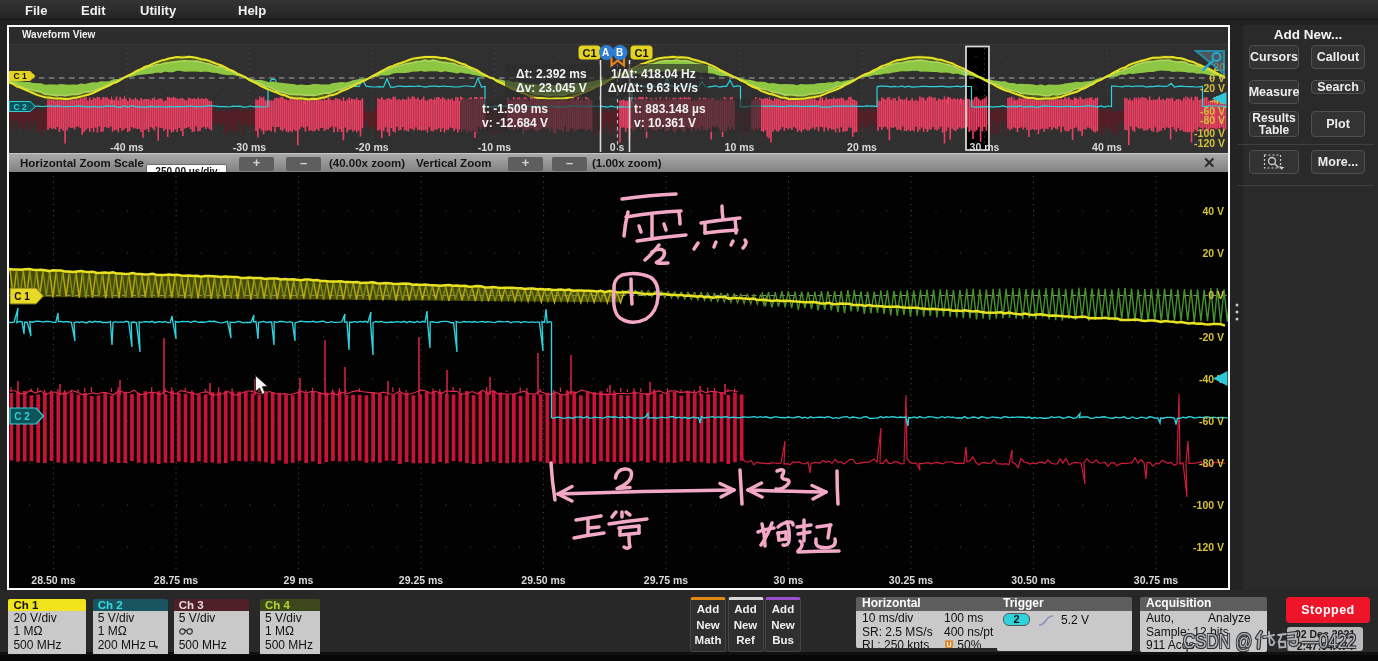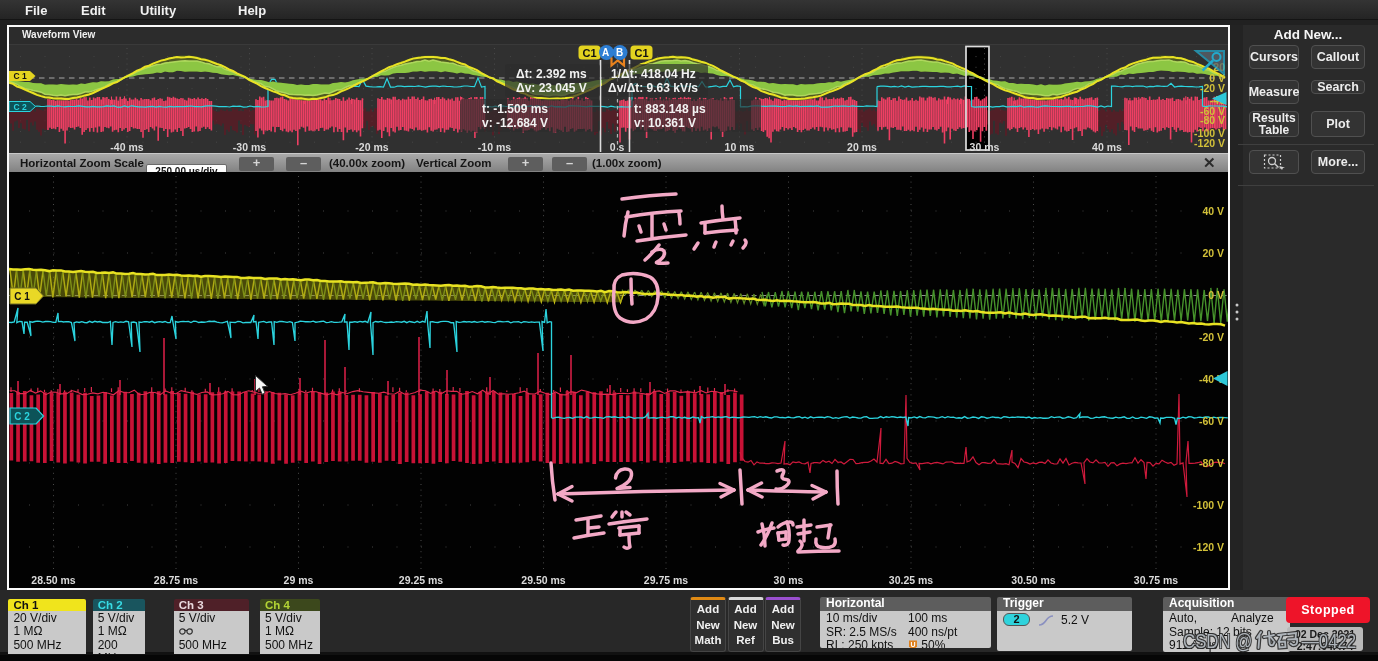--- a/index.html
+++ b/index.html
@@ -280,21 +280,21 @@
   <div class="abs" style="left:0;top:62px;width:1378px;height:3px;background:#111;"></div>
 </div>
 <div class="abs" style="left:8.4px;top:599px;width:78px;border-radius:2px 2px 0 0;overflow:hidden;">
     <div style="height:12px;background:#f0e41c;color:#111;font-size:11.5px;font-weight:bold;line-height:12px;padding-left:5px;">Ch 1</div>
     <div style="background:#c9c9c9;color:#111;font-size:12px;padding:1px 0 2px 5px;">
       <div style="height:13.3px;line-height:13.3px;">20 V/div</div>
       <div style="height:13.3px;line-height:13.3px;">1 MΩ</div>
       <div style="height:13.3px;line-height:13.3px;">500 MHz</div>
     </div>
   </div>
-<div class="abs" style="left:92.7px;top:599px;width:52px;border-radius:2px 2px 0 0;overflow:hidden;">
+<div class="abs" style="left:92.7px;top:599px;width:75px;border-radius:2px 2px 0 0;overflow:hidden;">
     <div style="height:12px;background:#19555e;color:#37dbe4;font-size:11.5px;font-weight:bold;line-height:12px;padding-left:5px;">Ch 2</div>
     <div style="background:#c9c9c9;color:#111;font-size:12px;padding:1px 0 2px 5px;">
       <div style="height:13.3px;line-height:13.3px;">5 V/div</div>
       <div style="height:13.3px;line-height:13.3px;">1 MΩ</div>
       <div style="height:13.3px;line-height:13.3px;">200 MHz <svg width="9" height="9" viewBox="0 0 9 9" style="vertical-align:-1px">
           <rect x="0.5" y="0.5" width="5" height="5" fill="none" stroke="#333" stroke-width="1"></rect>
           <path d="M4,4 l4,4 0.5,-2 2,-0.5z" fill="#333"></path>
         </svg></div>
     </div>
   </div>
@@ -314,21 +314,21 @@
     <div style="height:12px;background:#3c481c;color:#b3d435;font-size:11.5px;font-weight:bold;line-height:12px;padding-left:5px;">Ch 4</div>
     <div style="background:#c9c9c9;color:#111;font-size:12px;padding:1px 0 2px 5px;">
       <div style="height:13.3px;line-height:13.3px;">5 V/div</div>
       <div style="height:13.3px;line-height:13.3px;">1 MΩ</div>
       <div style="height:13.3px;line-height:13.3px;">500 MHz</div>
     </div>
   </div>
 <div class="abs" style="left:690px;top:597px;width:36px;height:55px;background:#2f2f2f;border:1px solid #454545;border-top:3px solid #e08a14;border-radius:3px;color:#f0f0f0;font-size:11.5px;font-weight:bold;text-align:center;line-height:15.5px;padding-top:2px;">Add<br>New<br>Math</div>
 <div class="abs" style="left:727.5px;top:597px;width:36px;height:55px;background:#2f2f2f;border:1px solid #454545;border-top:3px solid #d8d8d8;border-radius:3px;color:#f0f0f0;font-size:11.5px;font-weight:bold;text-align:center;line-height:15.5px;padding-top:2px;">Add<br>New<br>Ref</div>
 <div class="abs" style="left:765px;top:597px;width:36px;height:55px;background:#2f2f2f;border:1px solid #454545;border-top:3px solid #9a4fd0;border-radius:3px;color:#f0f0f0;font-size:11.5px;font-weight:bold;text-align:center;line-height:15.5px;padding-top:2px;">Add<br>New<br>Bus</div>
-<div class="abs" style="left:820px;top:597px;width:171px;height:51px;border-radius:2px;overflow:hidden;">
+<div class="abs" style="left:856px;top:597px;width:171px;height:51px;border-radius:2px;overflow:hidden;">
   <div class="hdr">Horizontal</div>
   <div class="pbody">
     <div class="prow" style="top:0.5px;">10 ms/div</div>
       <div class="prow" style="left:88px;top:0.5px;">100 ms</div>
     <div class="prow" style="top:14px;">SR: 2.5 MS/s</div>
       <div class="prow" style="left:88px;top:14px;">400 ns/pt</div>
     <div class="prow" style="top:27.5px;">RL: 250 kpts</div>
     <div class="prow" style="left:88px;top:27.5px;"><svg width="10" height="11" viewBox="0 0 10 11" style="vertical-align:-2px">
           <path d="M1,0.5 h8 v6 l-4,4 -4,-4 z" fill="#e0821e"></path>
           <text x="5" y="7" font-size="7" font-weight="bold" fill="#fff" text-anchor="middle">U</text>
@@ -338,21 +338,21 @@
 <div class="abs" style="left:997px;top:597px;width:135px;height:54px;border-radius:2px;overflow:hidden;">
   <div class="hdr">Trigger</div>
   <div class="pbody">
     <div class="abs" style="left:6px;top:2.5px;width:27px;height:13px;background:#2fd3dc;border:1.5px solid #555;border-radius:6px;color:#111;font-size:11px;font-weight:bold;text-align:center;line-height:10.5px;">2</div>
     <svg class="abs" style="left:41px;top:3px;" width="16" height="13" viewBox="0 0 16 13">
         <path d="M1,11 Q5,11 8,6.5 Q11,2 15,2" fill="none" stroke="#8a90c0" stroke-width="1.6"></path>
       </svg>
     <div class="prow" style="left:64px;top:2px;">5.2 V</div>
   </div>
 </div>
-<div class="abs" style="left:1140px;top:597px;width:127px;height:55px;border-radius:2px;overflow:hidden;margin-left:23px;">
+<div class="abs" style="left:1140px;top:597px;width:127px;height:55px;border-radius:2px;overflow:hidden;">
   <div class="hdr">Acquisition</div>
   <div class="pbody">
     <div class="prow" style="top:0.5px;">Auto,</div>
       <div class="prow" style="left:68px;top:0.5px;">Analyze</div>
     <div class="prow" style="top:14px;">Sample: 12 bits</div>
     <div class="prow" style="top:27.5px;">911 Acqs</div>
   </div>
 </div>
 <div class="abs" style="left:1286px;top:597px;width:84px;height:26px;background:#ee1429;border-radius:4px;color:#fff;font-size:12.5px;font-weight:bold;text-align:center;line-height:26px;letter-spacing:0.5px;">Stopped</div>
 <div class="abs" style="left:1287px;top:627px;width:76px;height:24px;background:#b9b9b9;border-radius:3px;color:#1a1a1a;font-size:10.5px;font-weight:bold;text-align:center;line-height:12px;padding-top:1px;">02 Dec 2021<br>2:47:04.474</div>

